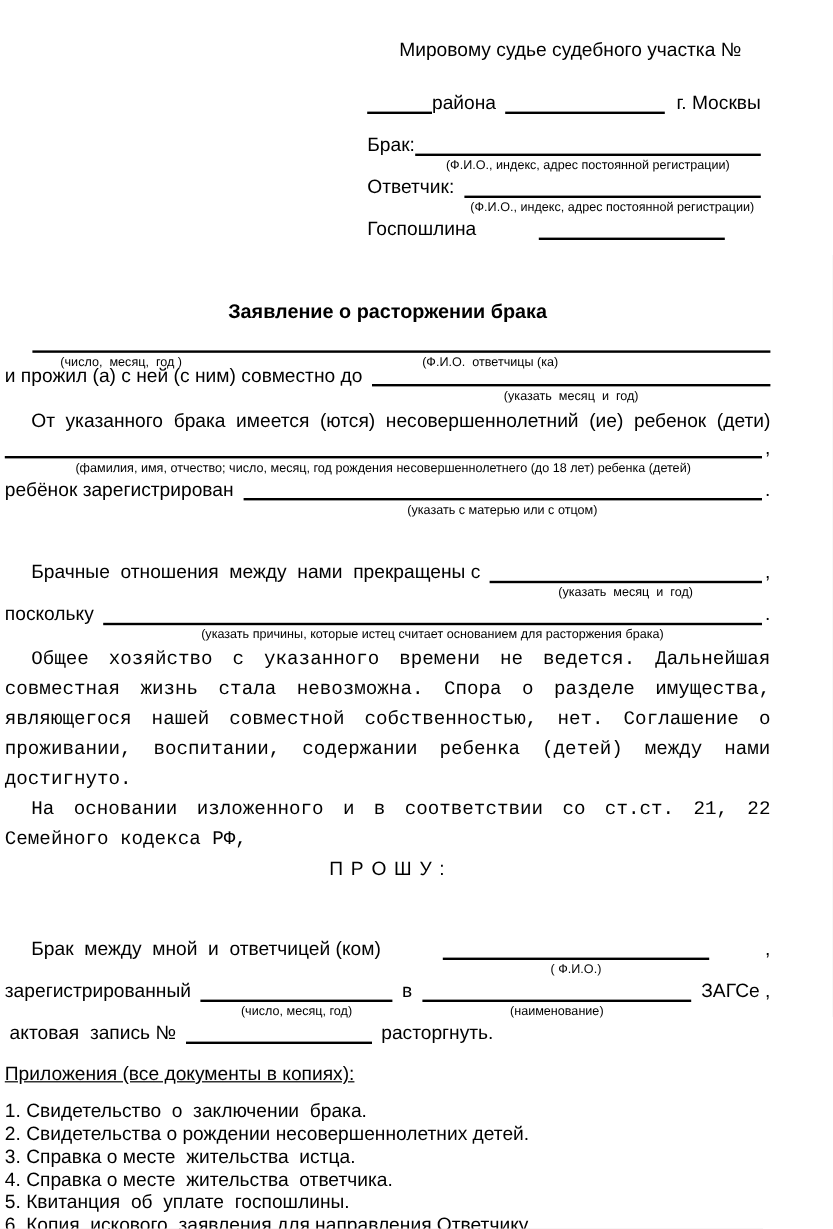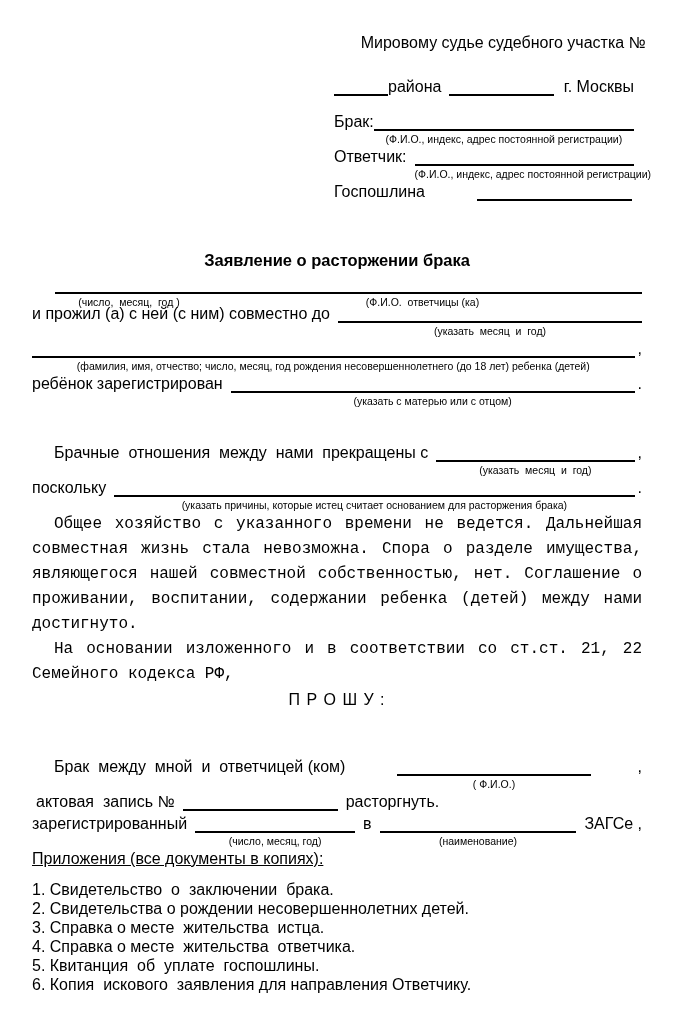--- a/index.html
+++ b/index.html
@@ -1,18 +1,18 @@
 <!DOCTYPE html>
 <html><head>
 <meta charset="utf-8">
 <style>
   html,body { margin:0; padding:0; background:#e9e9e9; }
   .page {
     width:694px; height:1024px; margin:0 auto; background:#ffffff;
-    box-sizing:border-box; padding:6px 52px 0 32px; overflow:hidden;
+    box-sizing:border-box; padding:6px 52px 0 4px; overflow:hidden;
     font-family:"Liberation Sans", sans-serif; font-size:16px; color:#000;
     position:relative;
   }
   .t { white-space:pre; }
   .hline { line-height:22px; white-space:pre; }
   .fline { display:flex; align-items:baseline; line-height:22px; }
   .bl {
     flex:1 1 auto; height:3px; border-bottom:2px solid #000;
     position:relative; top:4px; min-width:18px;
   }
@@ -108,20 +108,21 @@
       <i class="cap">(Ф.И.О.  ответчицы (ка)</i>
     </span>
   </div>
   <div class="fline has-cap">
     <span class="t">и прожил (а) с ней (с ним) совместно до</span>
     <span class="bl ml8">
       <i class="cap">(указать  месяц  и  год)</i>
     </span>
   </div>
 
+  <div class="jline">От указанного брака имеется (ются) несовершеннолетний (ие) ребенок (дети)</div>
   <div class="fline has-cap">
     <span class="bl">
       <i class="cap">(фамилия, имя, отчество; число, месяц, год рождения несовершеннолетнего (до 18 лет) ребенка (детей)</i>
     </span>
     <span class="t tail">,</span>
   </div>
   <div class="fline has-cap">
     <span class="t">ребёнок зарегистрирован</span>
     <span class="bl ml8">
       <i class="cap">(указать с матерью или с отцом)</i>
@@ -148,36 +149,36 @@
   <p class="para">На основании изложенного и в соответствии со ст.ст. 21, 22 Семейного кодекса РФ,</p>
 
   <div class="prosh">П Р О Ш У :</div>
 
   <div class="fline has-cap mt10">
     <span class="t ml22">Брак  между  мной  и  ответчицей (ком)</span>
     <span class="bl ml8">
       <i class="cap">( Ф.И.О.)</i>
     </span>
     <span class="t tail">,</span>
+  </div>
+  <div class="fline has-cap">
+    <span class="t">зарегистрированный</span>
+    <span class="bl b160 mx8">
+      <i class="cap">(число, месяц, год)</i>
+    </span>
+    <span class="t">в</span>
+    <span class="bl mx8">
+      <i class="cap">(наименование)</i>
+    </span>
+    <span class="t">ЗАГСе ,</span>
   </div>
   <div class="fline">
     <span class="t ml4">актовая  запись №</span>
     <span class="bl b155 mx8"></span>
     <span class="t">расторгнуть.</span>
-  </div>
-  <div class="fline has-cap">
-    <span class="t">зарегистрированный</span>
-    <span class="bl b160 mx8">
-      <i class="cap">(число, месяц, год)</i>
-    </span>
-    <span class="t">в</span>
-    <span class="bl mx8">
-      <i class="cap">(наименование)</i>
-    </span>
-    <span class="t">ЗАГСе ,</span>
   </div>
 
   <div class="attach-head mt12">Приложения (все документы в копиях):</div>
   <ul class="attach">
     <li>1. Свидетельство  о  заключении  брака.</li>
     <li>2. Свидетельства о рождении несовершеннолетних детей.</li>
     <li>3. Справка о месте  жительства  истца.</li>
     <li>4. Справка о месте  жительства  ответчика.</li>
     <li>5. Квитанция  об  уплате  госпошлины.</li>
     <li>6. Копия  искового  заявления для направления Ответчику.</li>

